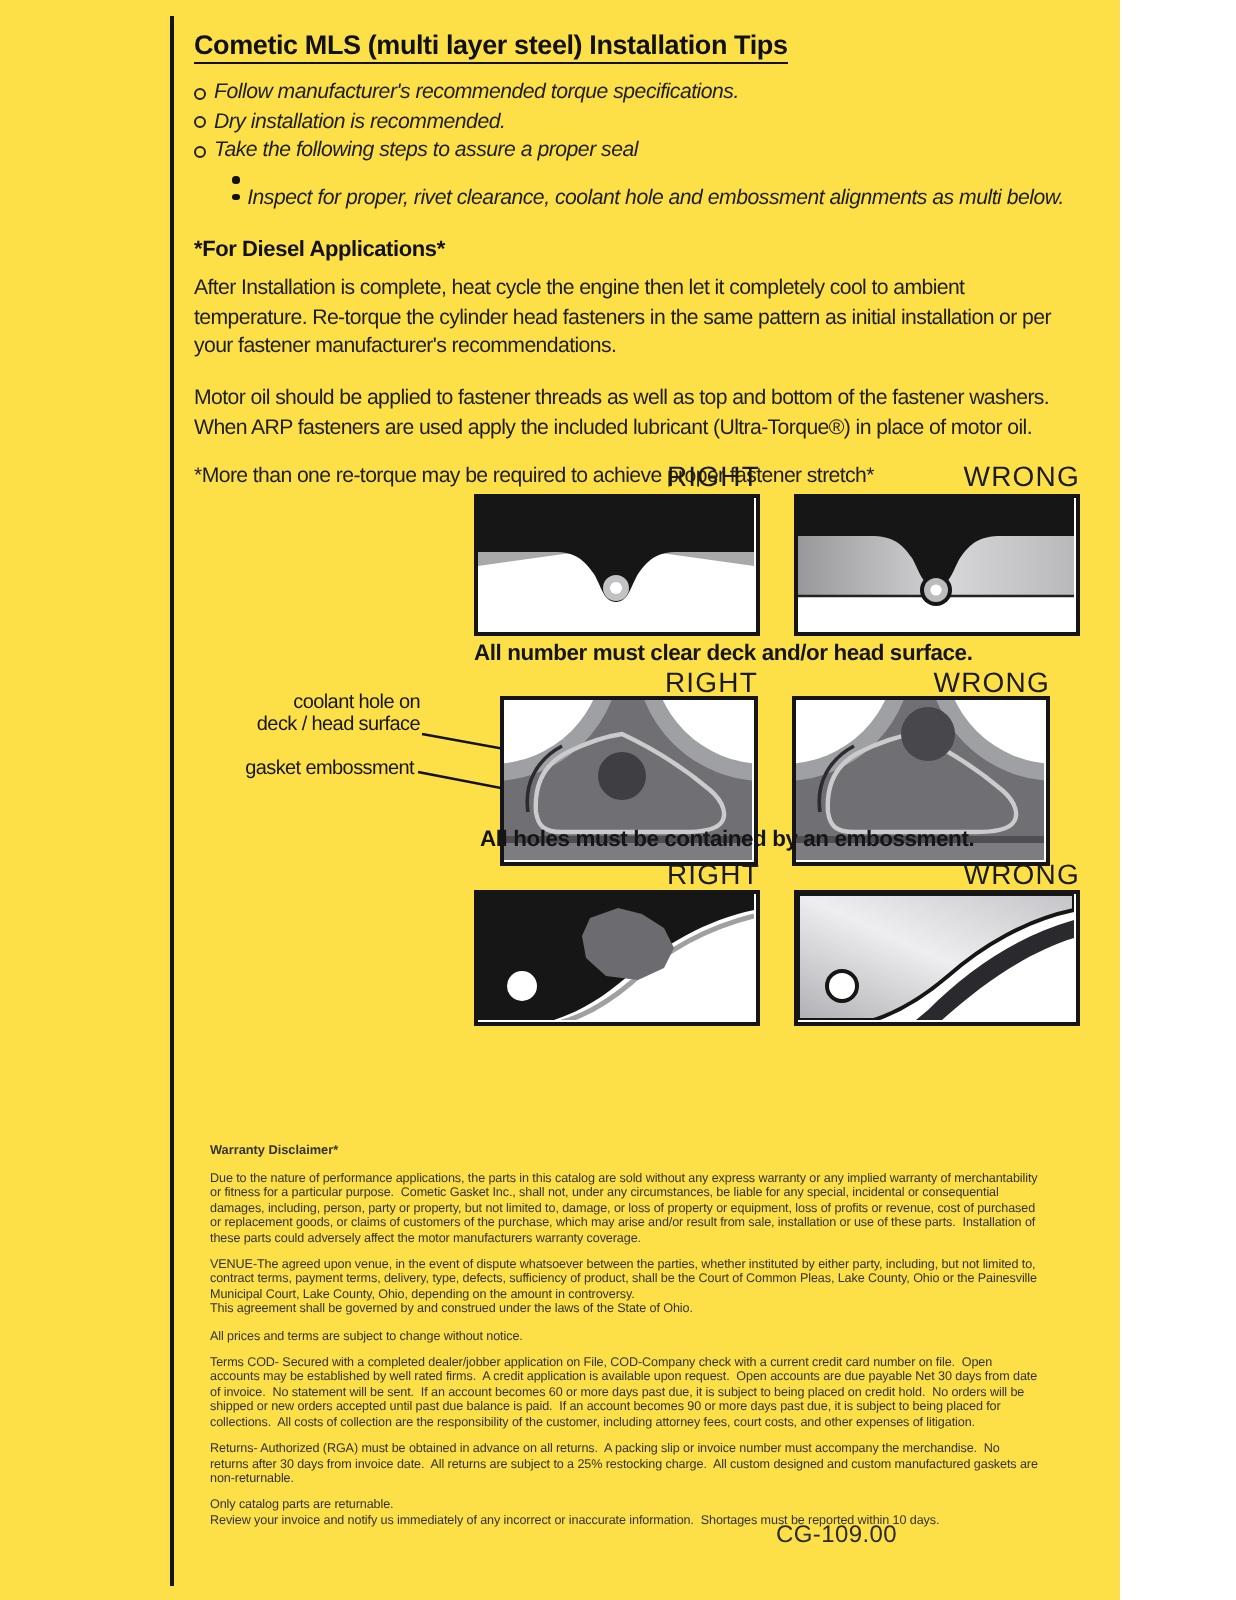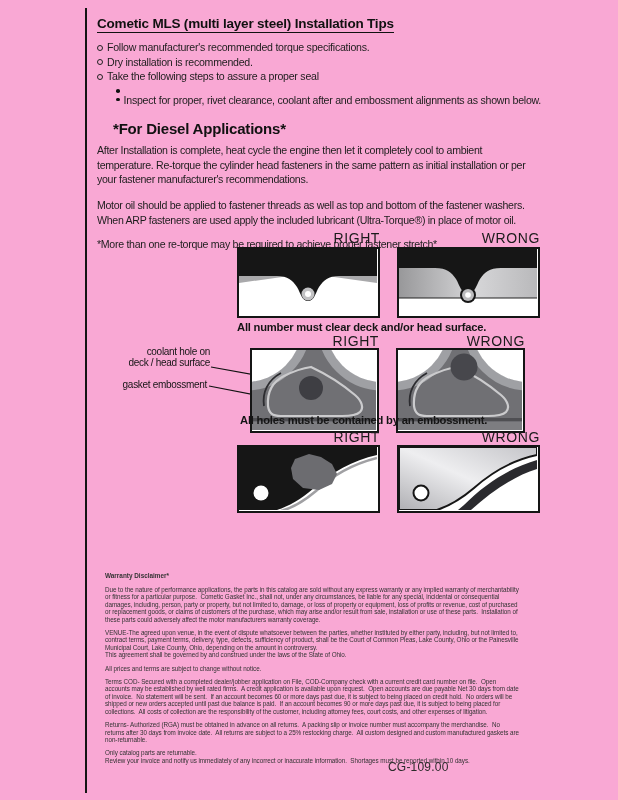--- a/index.html
+++ b/index.html
@@ -1,33 +1,33 @@
 <!DOCTYPE html>
 <html><head>
 <meta charset="utf-8">
 <style>
   html,body{margin:0;padding:0;background:#ffffff;}
-  .page{position:relative;width:618px;height:800px;background:#f9a8d4;overflow:hidden;
+  .page{position:relative;width:560px;height:800px;background:#fde047;overflow:hidden;
         font-family:"Liberation Sans",sans-serif;color:#222;}
   .vrule{position:absolute;left:85px;top:8px;width:1.5px;height:785px;background:#151515;}
 
   
   .content{position:absolute;left:97px;top:14px;width:452px;}
   .doc-title{display:inline-block;font-size:13.5px;font-weight:bold;color:#111;
              border-bottom:1.6px solid #111;padding-bottom:1px;letter-spacing:-0.2px;
              margin:0 0 7px 0;white-space:nowrap;}
-  .bullets{margin:0;}
+  .bullets{margin:0;font-style:italic;}
   .b-row{display:flex;align-items:flex-start;font-size:10.6px;line-height:14.6px;
          letter-spacing:-0.25px;white-space:nowrap;color:#1d1d1d;}
   .b-row .ring{flex:none;width:4px;height:4px;border:1.1px solid #222;border-radius:50%;
                margin:4.6px 4px 0 0;}
   .b-sub{padding-left:18px;}
   .b-sub .dot{flex:none;width:3.6px;height:3.6px;background:#111;border-radius:50%;
               margin:5.2px 4px 0 1px;}
-  .diesel-h{font-size:15px;font-weight:bold;color:#111;margin:13px 0 6px 16px;letter-spacing:-0.2px;}
+  .diesel-h{font-size:11px;font-weight:bold;color:#111;margin:13px 0 6px 0;letter-spacing:-0.2px;}
   .para{font-size:10.6px;line-height:14.6px;letter-spacing:-0.3px;color:#1d1d1d;
         margin:0 0 11px 0;width:440px;}
   .note{font-size:10.6px;letter-spacing:-0.3px;color:#1d1d1d;margin-top:2px;white-space:nowrap;}
 
   
   .dg-label{position:absolute;font-size:14px;letter-spacing:0.6px;color:#1b1b1b;
             text-align:right;font-weight:400;}
   .dg-box{position:absolute;border:2.5px solid #151515;background:#fff;box-sizing:border-box;}
   .dg-box svg{display:block;}
   .dg-caption{position:absolute;font-size:11.2px;font-weight:bold;letter-spacing:-0.2px;
@@ -64,21 +64,21 @@
       </div>
       <div class="b-row">
         <span class="ring"></span>
         <span>Take the following steps to assure a proper seal</span>
       </div>
       <div class="b-row b-sub">
         <span class="dot"></span>
       </div>
       <div class="b-row b-sub">
         <span class="dot"></span>
-        <span>Inspect for proper, rivet clearance, coolant after and embossment alignments as shown below.</span>
+        <span>Inspect for proper, rivet clearance, coolant hole and embossment alignments as multi below.</span>
       </div>
     </div>
 
     <h2 class="diesel-h">*For Diesel Applications*</h2>
     <p class="para">After Installation is complete, heat cycle the engine then let it completely cool to ambient temperature. Re-torque the cylinder head fasteners in the same pattern as initial installation or per your fastener manufacturer's recommendations.</p>
     <p class="para">Motor oil should be applied to fastener threads as well as top and bottom of the fastener washers. When ARP fasteners are used apply the included lubricant (Ultra-Torque®) in place of motor oil.</p>
     <p class="note">*More than one re-torque may be required to achieve proper fastener stretch*</p>
   </div>
 
   <div class="dg-label" style="left:237px;top:230px;width:143px;">RIGHT</div>

